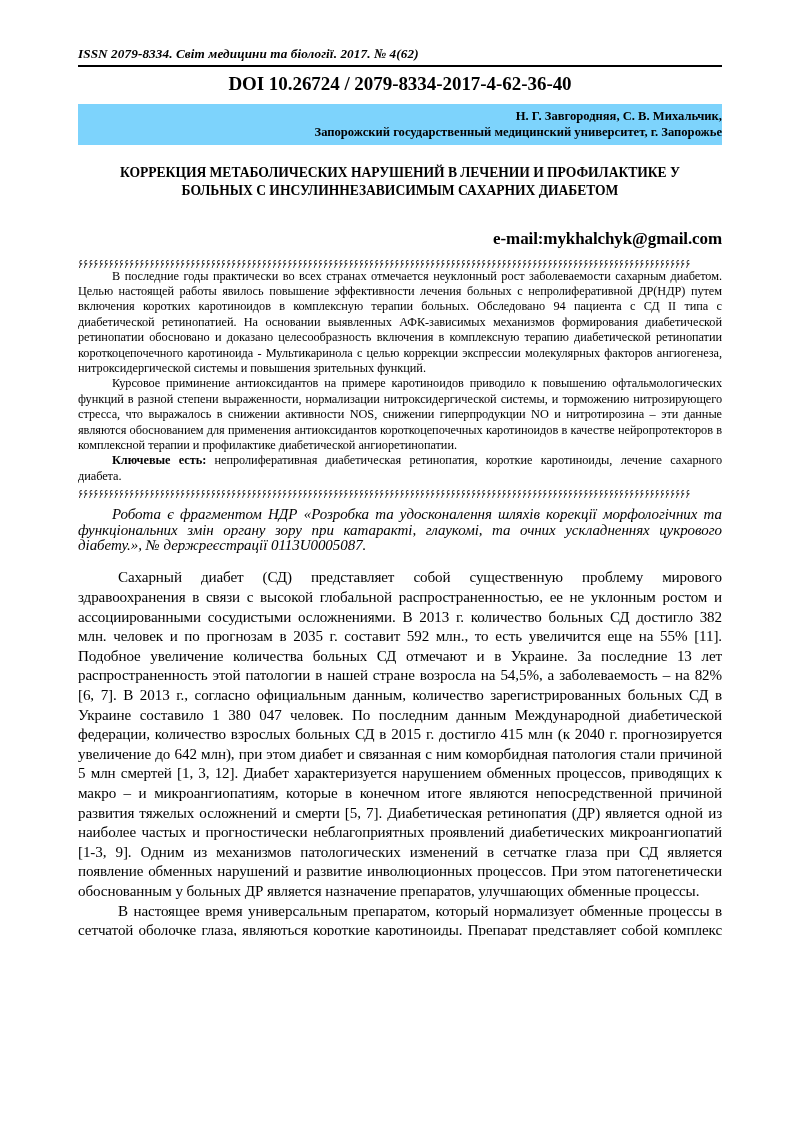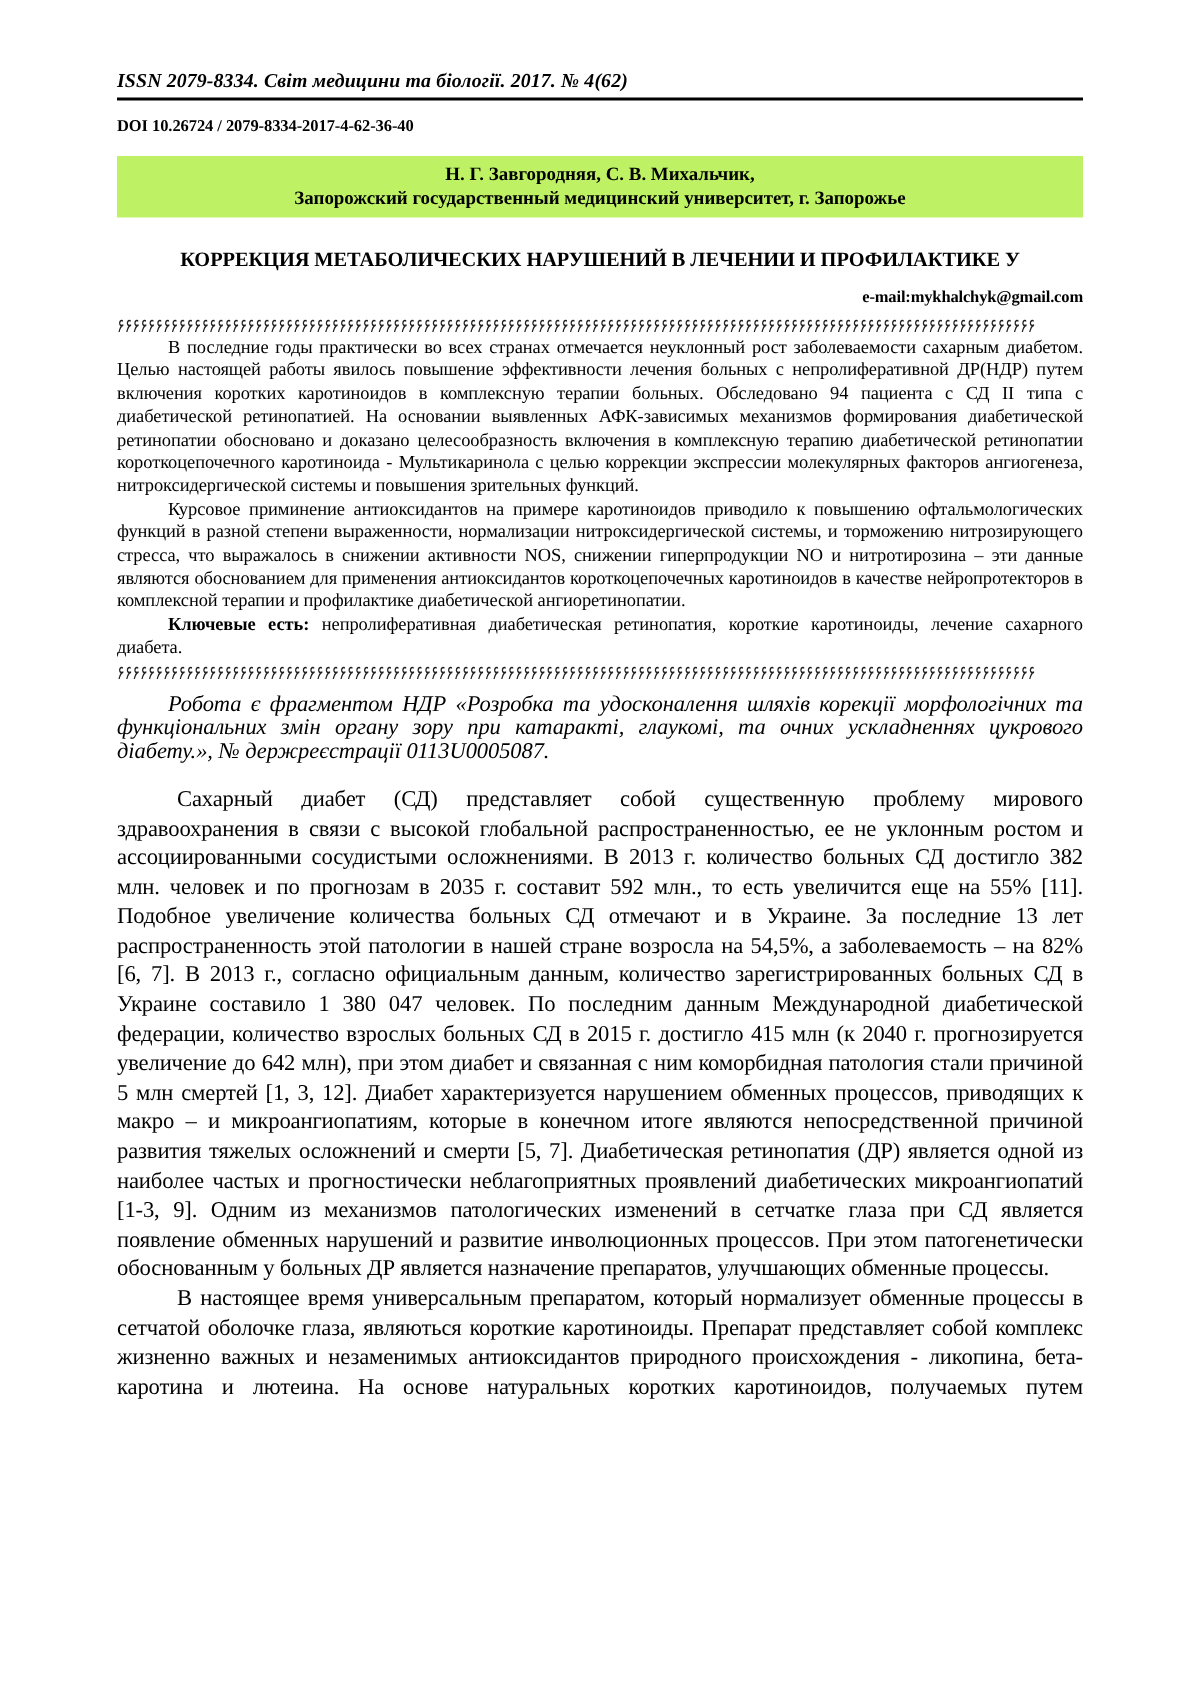--- a/index.html
+++ b/index.html
@@ -39,51 +39,52 @@
   }
   .rule {
     border-bottom: 2.2px solid #000;
     margin-top: 1px;
     margin-bottom: 9px;
   }
 
   
   .doi-block {
     font-weight: bold;
-    font-size: 11px;
+    font-size: 19px;
     line-height: 16.5px;
     letter-spacing: -0.05px;
+    text-align: center;
   }
 
   
   .authors-band {
-    background: #bef264;
+    background: #7dd3fc;
     margin-top: 11px;
     padding: 4px 0 5px 0;
-    text-align: center;
+    text-align: right;
     font-weight: bold;
     font-size: 12.6px;
     line-height: 16px;
   }
 
   
   .article-title {
     text-align: center;
     font-weight: bold;
     font-size: 13.6px;
     line-height: 18.5px;
     margin-top: 19px;
     letter-spacing: -0.05px;
   }
 
   .email-line {
     text-align: right;
     font-weight: bold;
-    font-size: 11px;
-    margin-top: 10px;
+    font-size: 17px;
+    margin-top: 28px;
     letter-spacing: -0.1px;
   }
 
   
   .chev-divider {
     font-family: "DejaVu Sans", sans-serif;
     font-size: 9.5px;
     line-height: 9px;
     height: 11px;
     overflow: hidden;
@@ -161,20 +162,21 @@
       <div>DOI 10.26724 / 2079-8334-2017-4-62-36-40</div>
     </div>
 
     <div class="authors-band">
       <div>Н. Г. Завгородняя, С. В. Михальчик,</div>
       <div>Запорожский государственный медицинский университет, г. Запорожье</div>
     </div>
 
     <div class="article-title">
       <div>КОРРЕКЦИЯ МЕТАБОЛИЧЕСКИХ НАРУШЕНИЙ В ЛЕЧЕНИИ И ПРОФИЛАКТИКЕ У</div>
+      <div>БОЛЬНЫХ С ИНСУЛИННЕЗАВИСИМЫМ САХАРНИХ ДИАБЕТОМ</div>
     </div>
 
     <div class="email-line">e-mail:mykhalchyk@gmail.com</div>
 
     <div class="chev-divider">۶۶۶۶۶۶۶۶۶۶۶۶۶۶۶۶۶۶۶۶۶۶۶۶۶۶۶۶۶۶۶۶۶۶۶۶۶۶۶۶۶۶۶۶۶۶۶۶۶۶۶۶۶۶۶۶۶۶۶۶۶۶۶۶۶۶۶۶۶۶۶۶۶۶۶۶۶۶۶۶۶۶۶۶۶۶۶۶۶۶۶۶۶۶۶۶۶۶۶۶۶۶۶۶۶۶۶۶۶۶۶۶۶۶۶۶۶۶۶۶</div>
 
     <div class="abstract">
       <p>В последние годы практически во всех странах отмечается неуклонный рост заболеваемости сахарным диабетом. Целью настоящей работы явилось повышение эффективности лечения больных с непролиферативной ДР(НДР) путем включения коротких каротиноидов в комплексную терапии больных. Обследовано 94 пациента с СД II типа с диабетической ретинопатией. На основании выявленных АФК-зависимых механизмов формирования диабетической ретинопатии обосновано и доказано целесообразность включения в комплексную терапию диабетической ретинопатии короткоцепочечного каротиноида - Мультикаринола с целью коррекции экспрессии молекулярных факторов ангиогенеза, нитроксидергической системы и повышения зрительных функций.</p>
       <p>Курсовое приминение антиоксидантов на примере каротиноидов приводило к повышению офтальмологических функций в разной степени выраженности, нормализации нитроксидергической системы, и торможению нитрозирующего стресса, что выражалось в снижении активности NOS, снижении гиперпродукции NO и нитротирозина – эти данные являются обоснованием для применения антиоксидантов короткоцепочечных каротиноидов в качестве нейропротекторов в комплексной терапии и профилактике диабетической ангиоретинопатии.</p>
       <p><b>Ключевые есть:</b><span> непролиферативная диабетическая ретинопатия, короткие каротиноиды, лечение сахарного диабета.</span></p>

